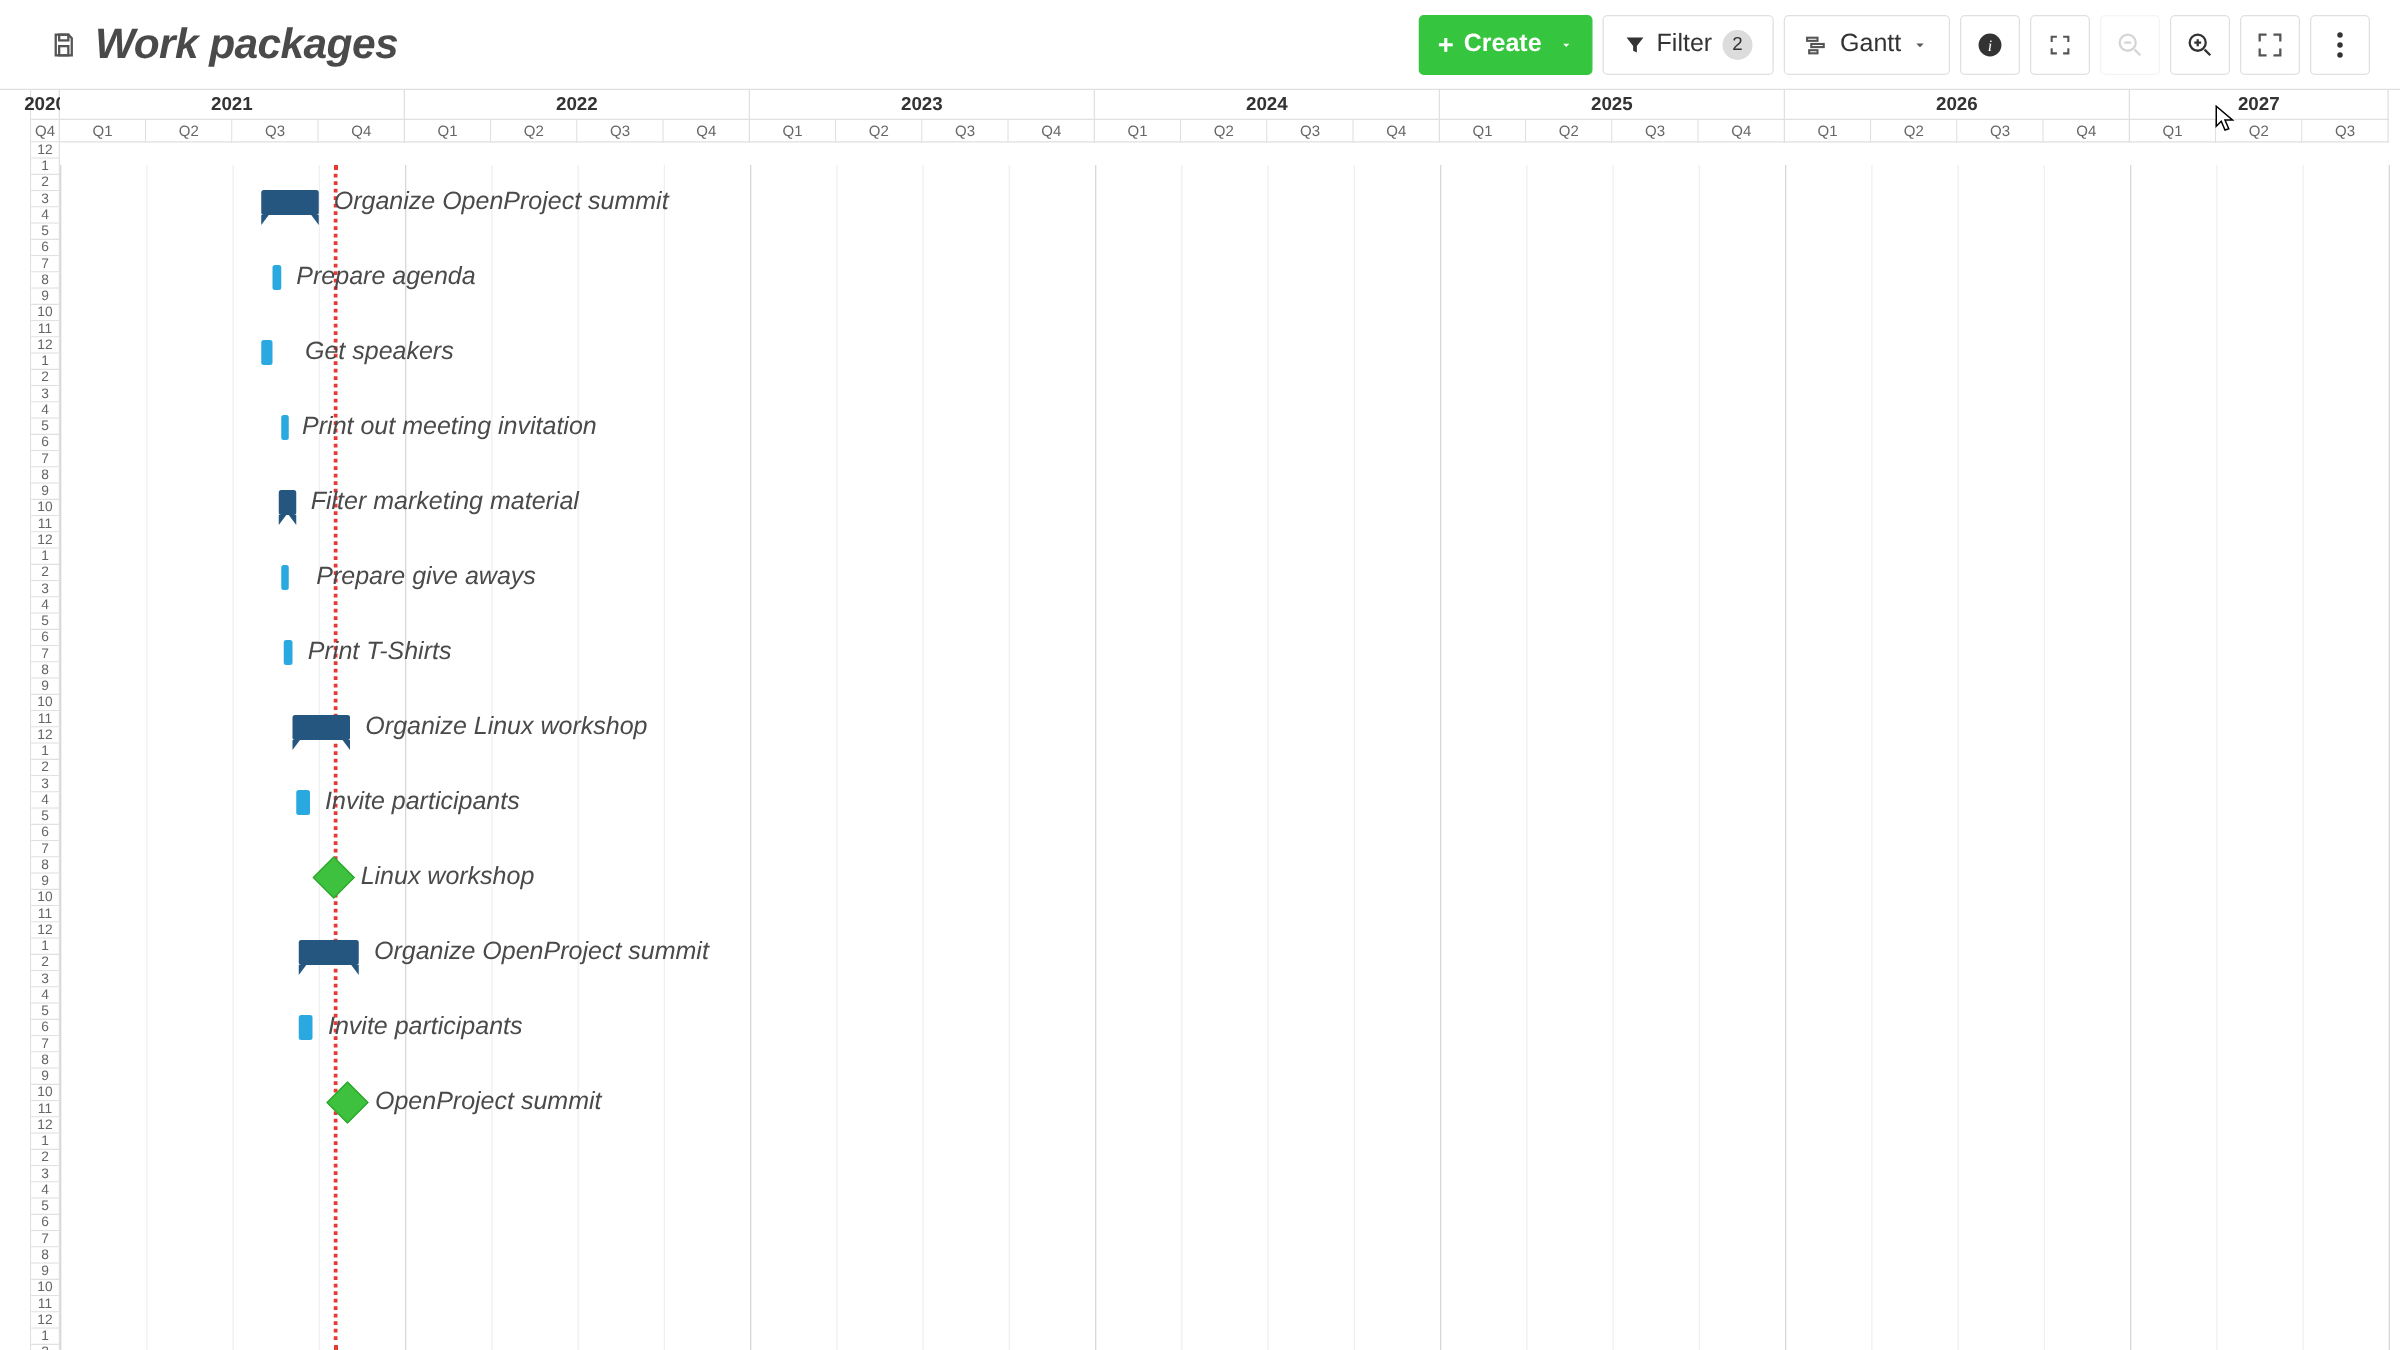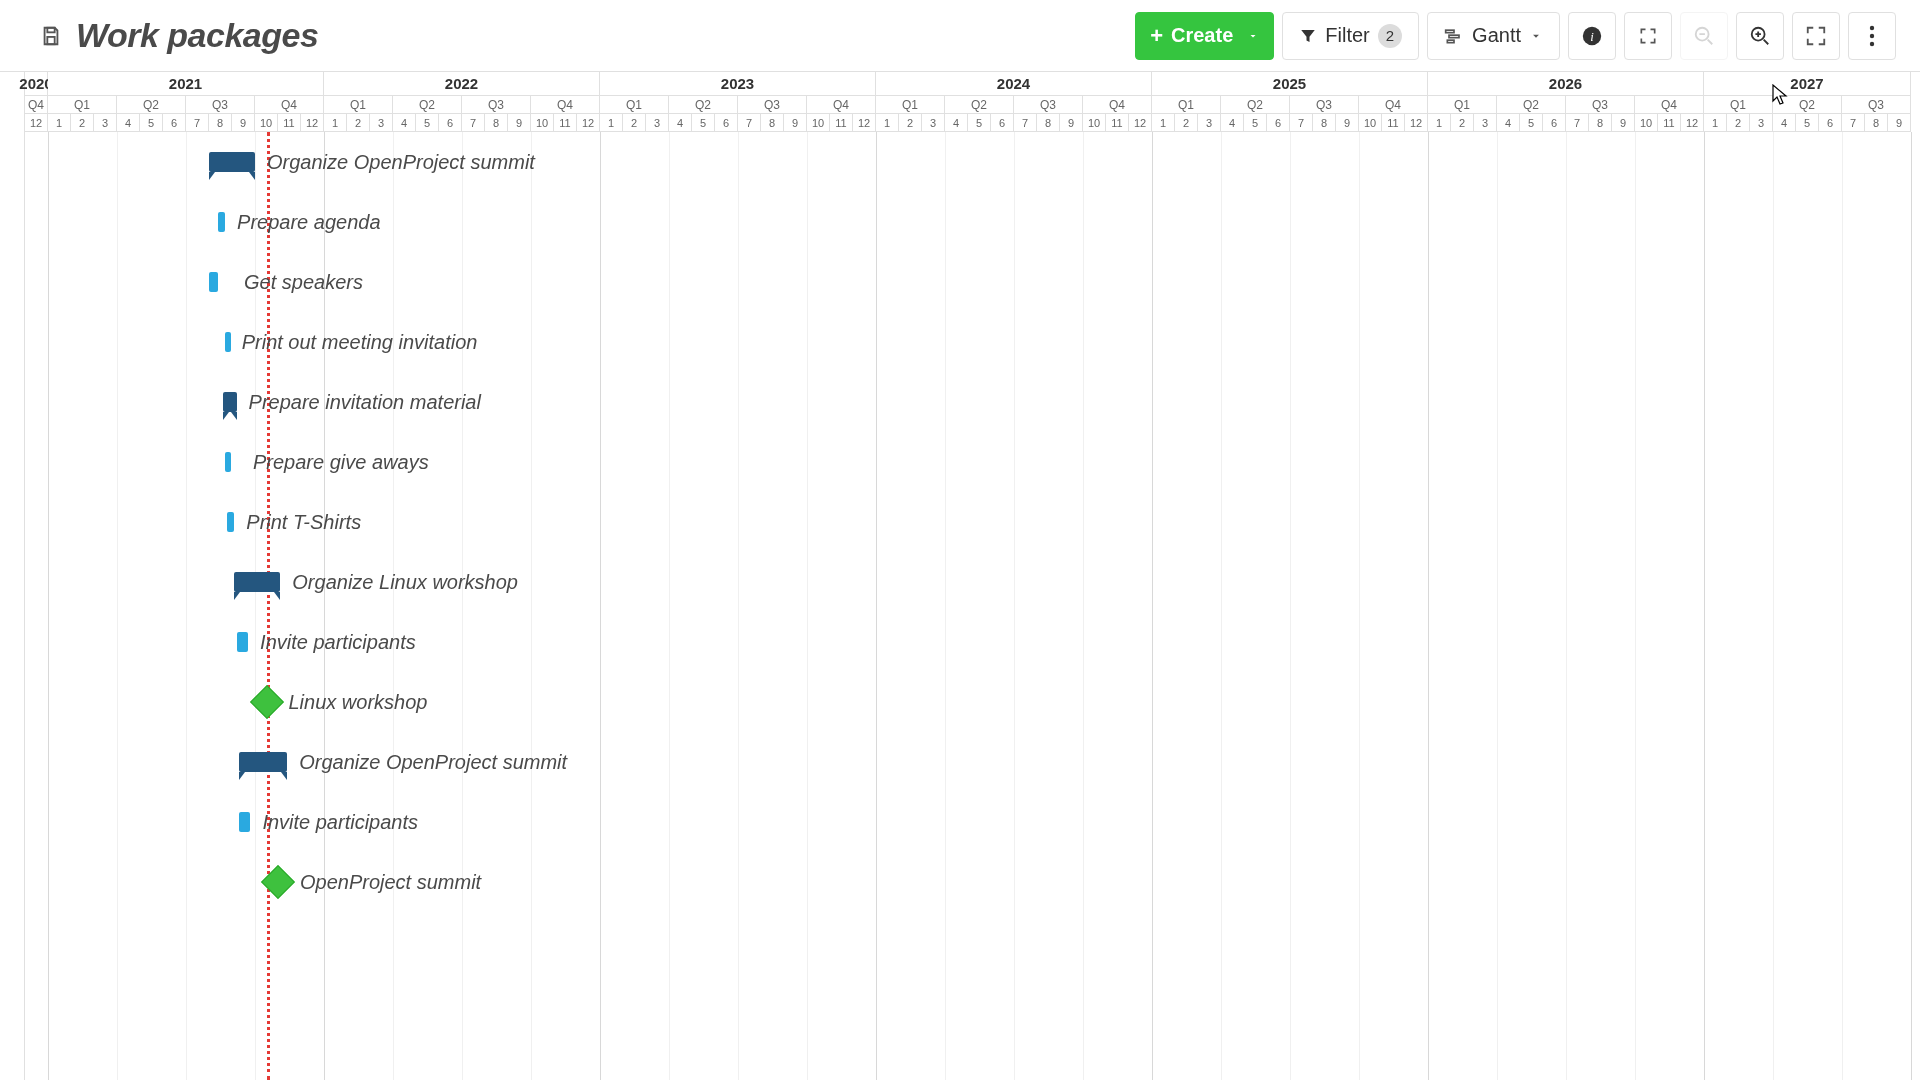--- a/index.html
+++ b/index.html
@@ -32,21 +32,21 @@
   .btn svg{display:block;}
   .btn.disabled{opacity:.35;}
   
   
   .gantt{position:absolute;left:24px;right:0;top:72px;bottom:0;border-left:1px solid var(--border);}
   .header{height:60px;position:relative;}
   .year-row{height:24px;display:flex;position:relative;z-index:2;}
   .year-cell{flex:0 0 auto;border-right:1px solid var(--border);border-bottom:1px solid var(--border);font-size:15px;font-weight:700;display:flex;align-items:center;justify-content:center;background:#fff;}
   .q-row{height:18px;display:flex;position:relative;z-index:2;}
   .q-cell{flex:0 0 auto;border-right:1px solid var(--border);border-bottom:1px solid var(--border);font-size:12px;color:#666;display:flex;align-items:center;justify-content:center;background:#fff;}
-  .m-row{height:18px;display:flex;position:relative;z-index:2;}
+  .m-row{height:18px;display:flex;position:relative;z-index:2;flex-direction:column;}
   .m-cell{flex:0 0 auto;border-right:1px solid var(--border);border-bottom:1px solid var(--border);font-size:11px;color:#666;display:flex;align-items:center;justify-content:center;background:#fff;}
   
   .body{position:absolute;left:0;right:0;top:60px;bottom:0;}
   .grid-lines{position:absolute;inset:0;}
   .grid-q{position:absolute;top:0;bottom:0;border-right:1px solid #f0f0f0;}
   .grid-y{position:absolute;top:0;bottom:0;border-right:1px solid #d8d8d8;}
   .today-line{position:absolute;top:0;bottom:0;width:0;border-right:3px dotted var(--today);z-index:3;}
   
   .rows{position:absolute;inset:0;z-index:4;}
   .task-row{position:relative;height:60px;width:100%;}
@@ -321,21 +321,21 @@
         <div class="task-row">
           <div class="bar task" style="left: 184px; width: 9.2px;"></div>
           <div class="bar-label" style="left: 219px;">Get speakers</div>
         </div>
         <div class="task-row">
           <div class="bar task" style="left: 200.1px; width: 6px;"></div>
           <div class="bar-label" style="left: 216.7px;">Print out meeting invitation</div>
         </div>
         <div class="task-row">
           <div class="bar summary" style="left: 197.8px; width: 13.8px;"></div>
-          <div class="bar-label" style="left: 223.6px;">Prepare invitation material</div>
+          <div class="bar-label" style="left: 223.6px;">Filter marketing material</div>
         </div>
         <div class="task-row">
           <div class="bar task" style="left: 200.1px; width: 6px;"></div>
           <div class="bar-label" style="left: 228px;">Prepare give aways</div>
         </div>
         <div class="task-row">
           <div class="bar task" style="left: 202.4px; width: 6.9px;"></div>
           <div class="bar-label" style="left: 221.3px;">Print T-Shirts</div>
         </div>
         <div class="task-row">

